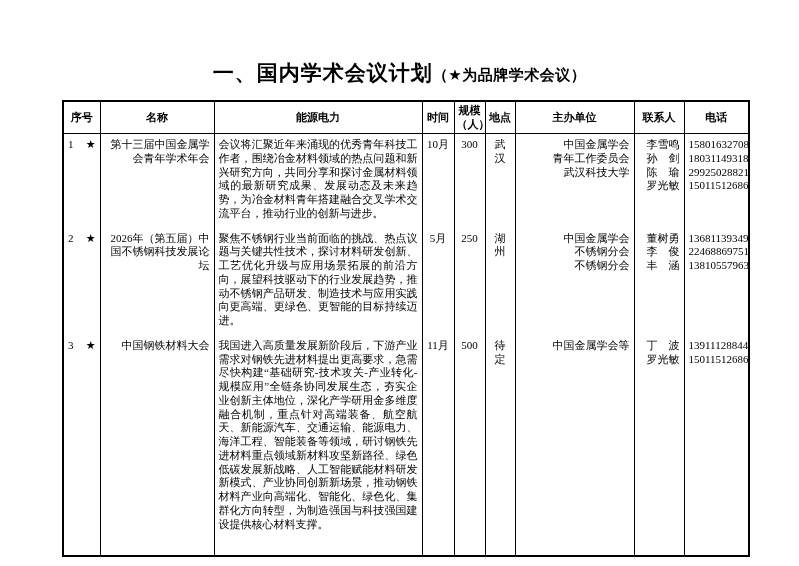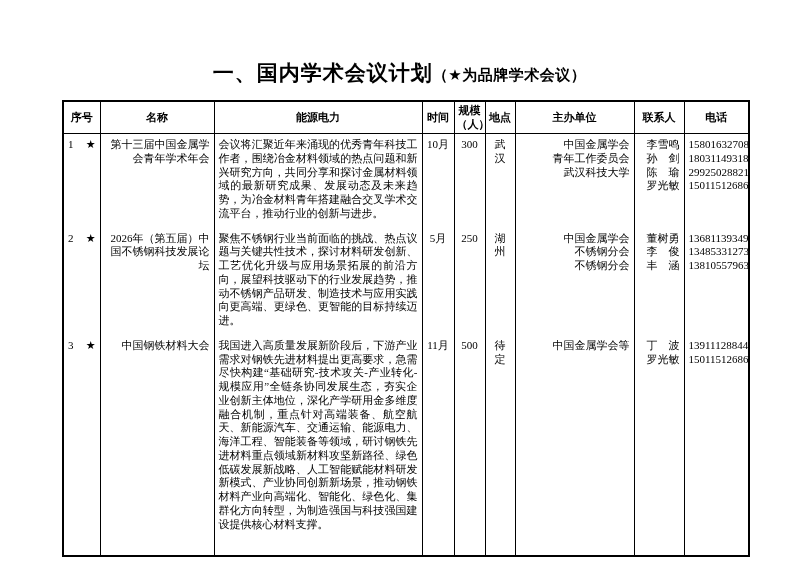--- a/index.html
+++ b/index.html
@@ -153,21 +153,21 @@
             <div>不锈钢分会</div>
             <div>不锈钢分会</div>
           </td>
           <td class="c-contact">
             <div>董树勇</div>
             <div>李　俊</div>
             <div>丰　涵</div>
           </td>
           <td class="c-phone">
             <div>13681139349</div>
-            <div>13485331273</div>
+            <div>22468869751</div>
             <div>13810557963</div>
           </td>
         </tr>
         <tr class="last-row">
           <td class="c-seq">
             <div class="seq-wrap">
               <span class="seq-no">3</span>
               <span class="star">★</span>
             </div>
           </td>

